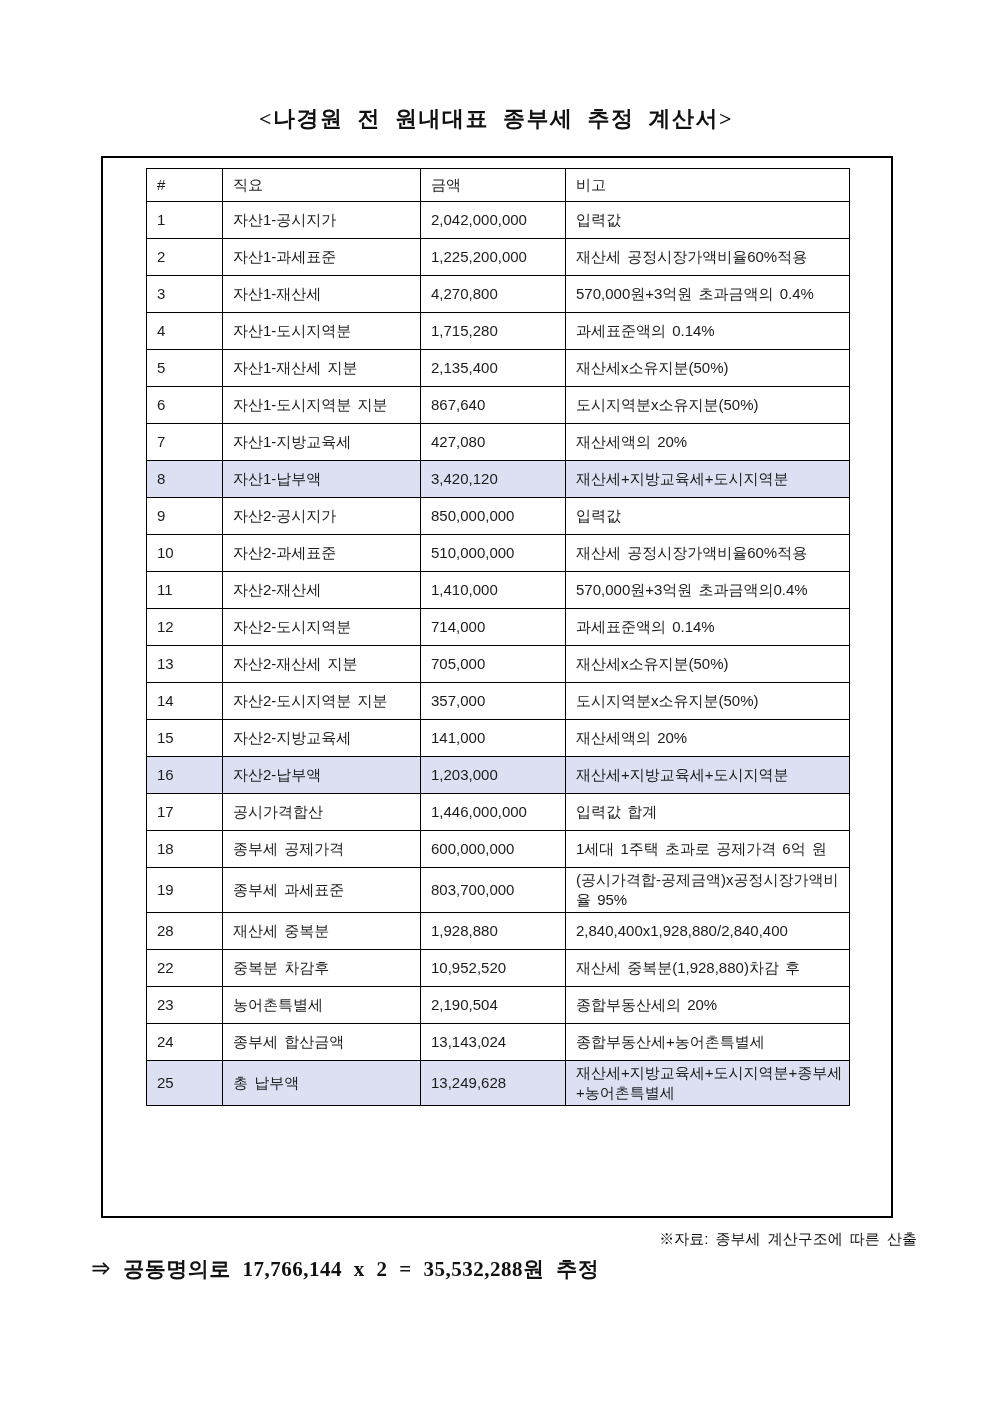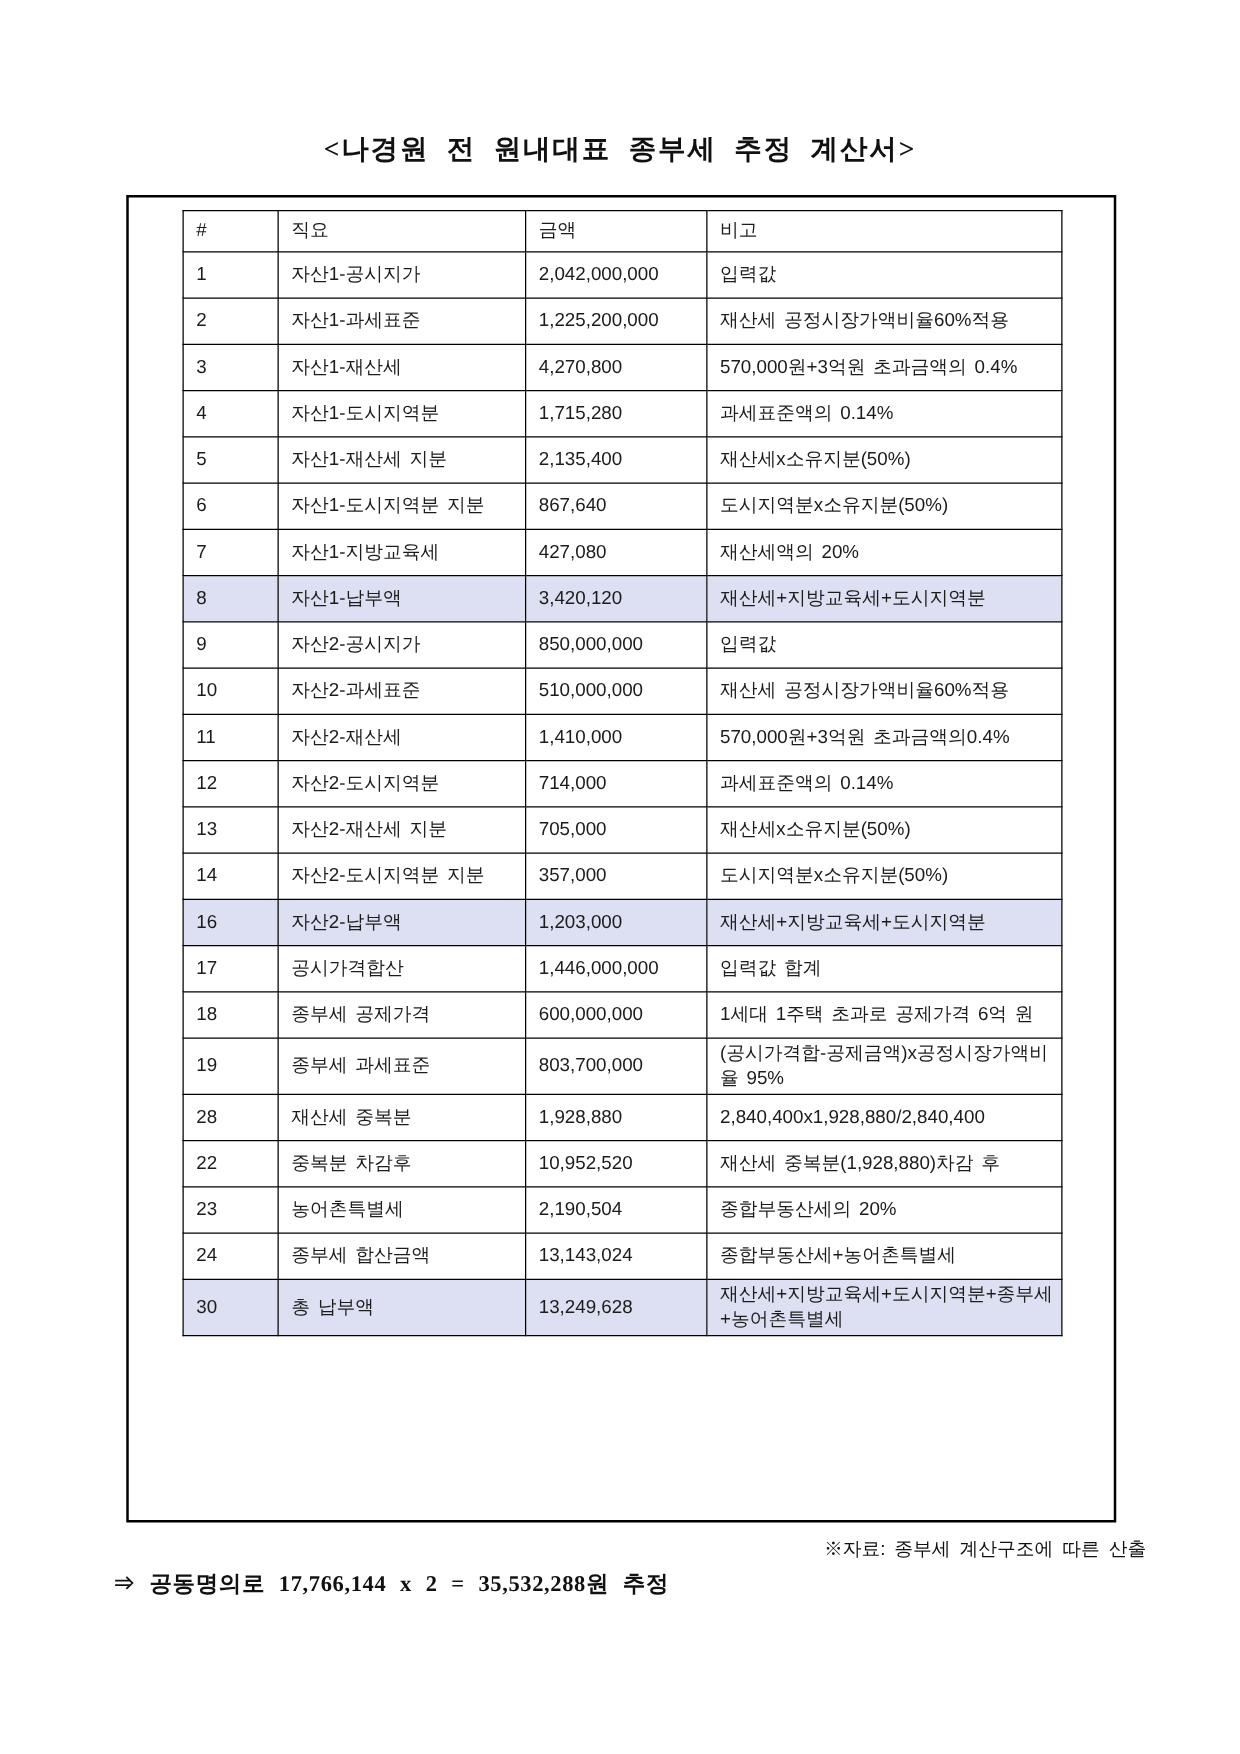--- a/index.html
+++ b/index.html
@@ -28,21 +28,21 @@
   }
   table.calc thead th { height:33px; }
   table.calc tbody td { height:37px; }
   tr.hl td { background:var(--hl, #dce0f2); }
   .footnote {
     position:absolute; top:1230px; right:75px;
     font-size:15px; font-weight:400; word-spacing:3px; color:#111;
   }
   .summary {
     position:absolute; left:90px; top:1255px;
-    font-family:"Liberation Serif", serif; font-size:18px; font-weight:600;
+    font-family:"Liberation Serif", serif; font-size:21px; font-weight:600;
     letter-spacing:0.5px; word-spacing:6px; color:#111;
   }
 </style>
 </head>
 <body>
 
 <div class="page">
 
   <div class="title">&lt;나경원 전 원내대표 종부세 추정 계산서&gt;</div>
 
@@ -141,20 +141,26 @@
           <td>자산2-재산세 지분</td>
           <td>705,000</td>
           <td>재산세x소유지분(50%)</td>
         </tr>
         <tr>
           <td>14</td>
           <td>자산2-도시지역분 지분</td>
           <td>357,000</td>
           <td>도시지역분x소유지분(50%)</td>
         </tr>
+        <tr>
+          <td>15</td>
+          <td>자산2-지방교육세</td>
+          <td>141,000</td>
+          <td>재산세액의 20%</td>
+        </tr>
         <tr class="hl">
           <td>16</td>
           <td>자산2-납부액</td>
           <td>1,203,000</td>
           <td>재산세+지방교육세+도시지역분</td>
         </tr>
         <tr>
           <td>17</td>
           <td>공시가격합산</td>
           <td>1,446,000,000</td>
@@ -190,21 +196,21 @@
           <td>2,190,504</td>
           <td>종합부동산세의 20%</td>
         </tr>
         <tr>
           <td>24</td>
           <td>종부세 합산금액</td>
           <td>13,143,024</td>
           <td>종합부동산세+농어촌특별세</td>
         </tr>
         <tr class="hl">
-          <td>30</td>
+          <td>25</td>
           <td>총 납부액</td>
           <td>13,249,628</td>
           <td>재산세+지방교육세+도시지역분+종부세+농어촌특별세</td>
         </tr>
       </tbody>
   </table>
 
   <div class="footnote">※자료: 종부세 계산구조에 따른 산출</div>
 
   <div class="summary">⇒ 공동명의로 17,766,144 x 2 = 35,532,288원 추정</div>

